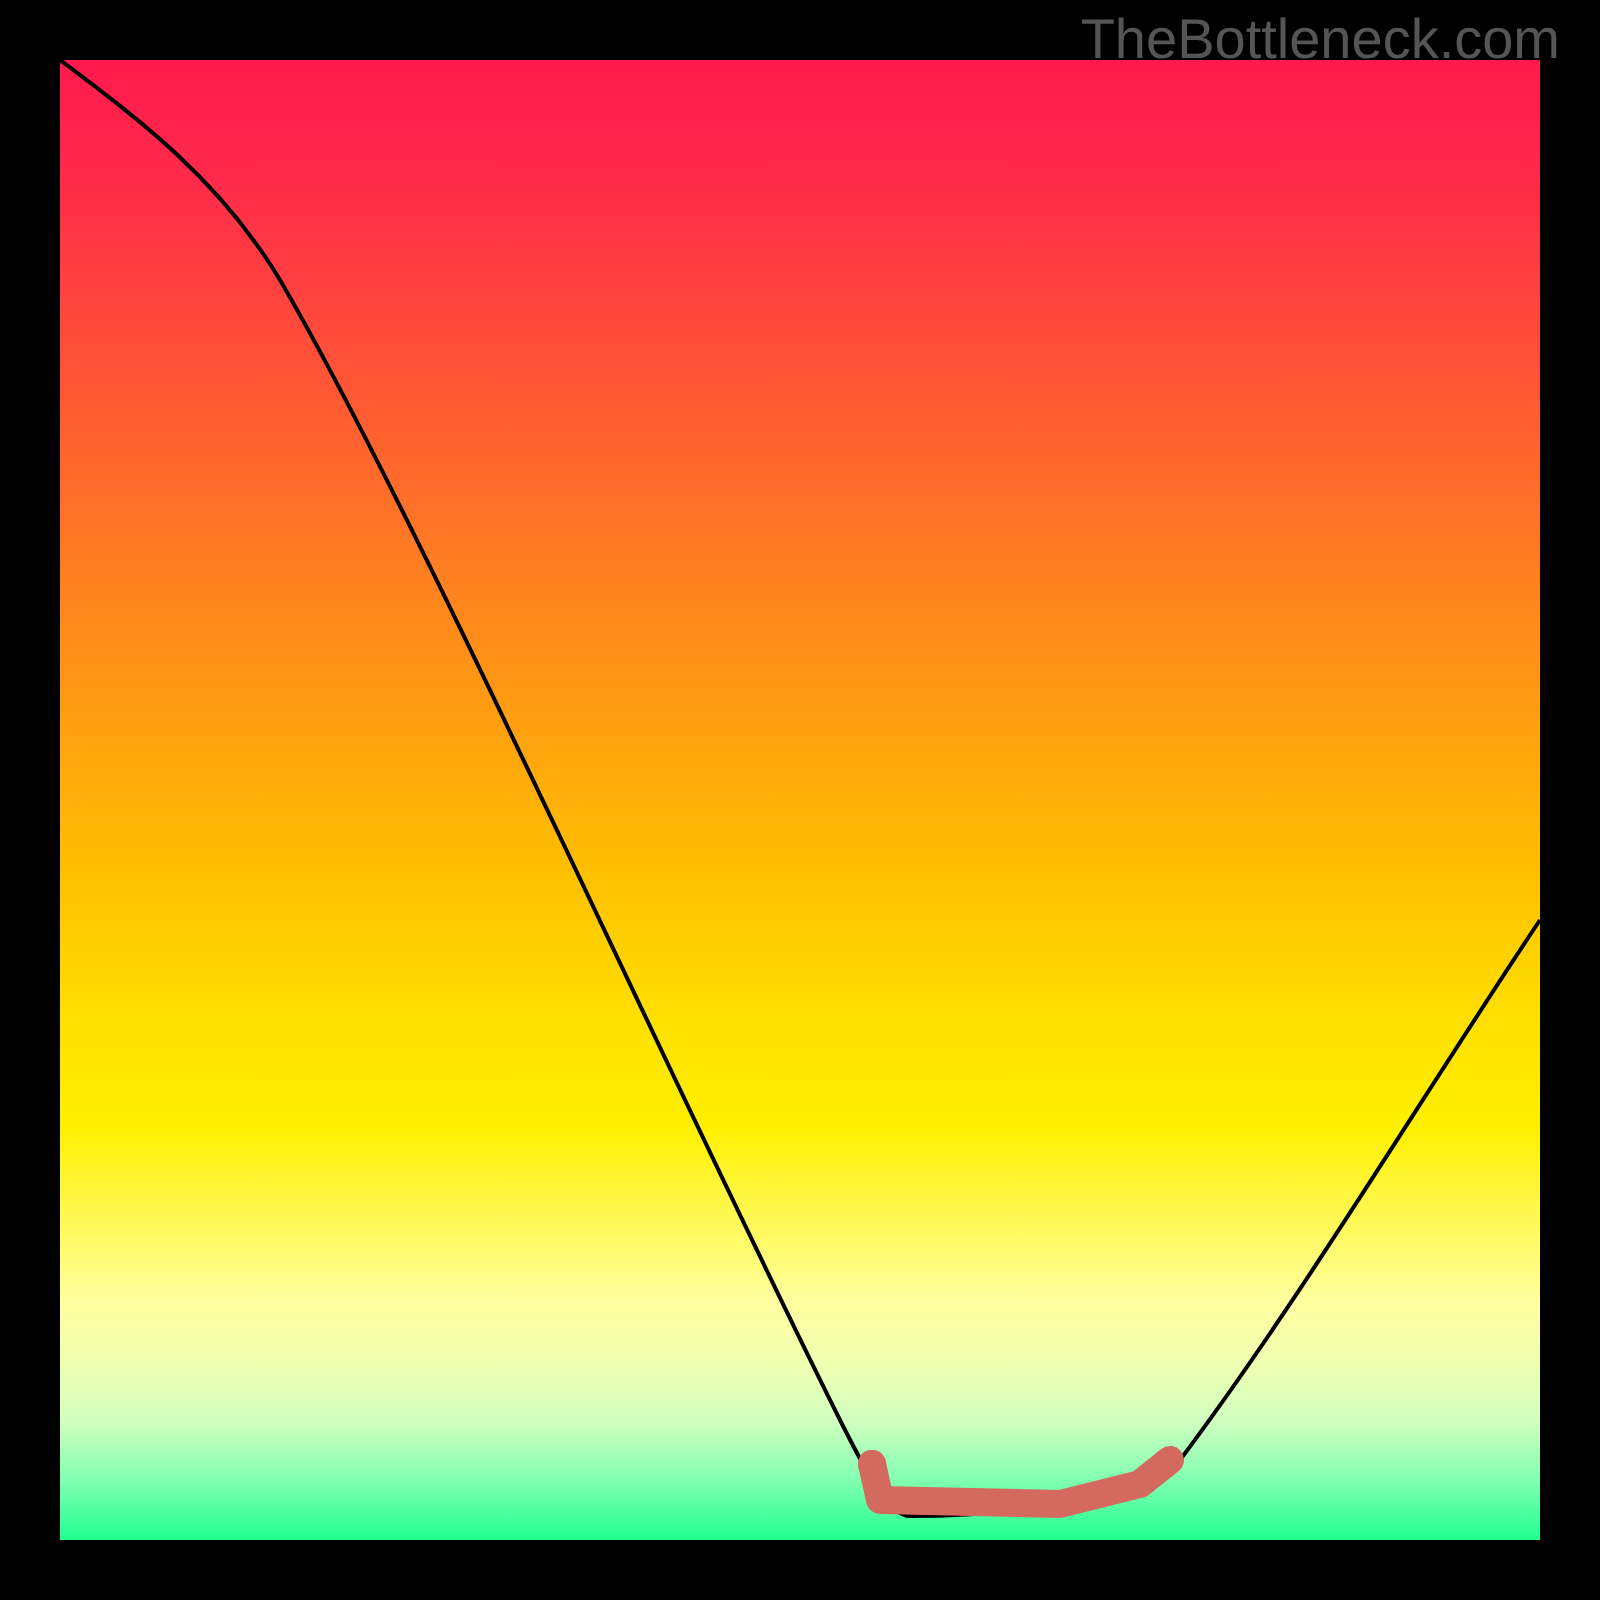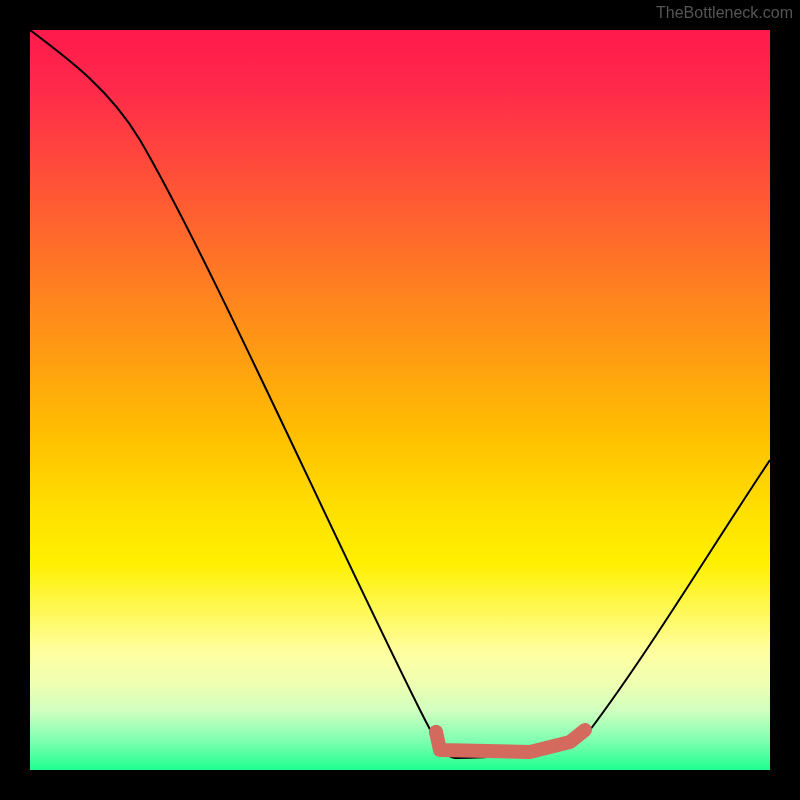--- a/index.html
+++ b/index.html
@@ -7,23 +7,23 @@
     width: 800px;
     height: 800px;
     background: #000;
     position: relative;
     overflow: hidden;
     font-family: Arial, sans-serif;
   }
   .watermark {
     position: absolute;
     top: 4px;
-    right: 7px;
+    right: 20px;
     color: #555;
-    font-size: 16px;
+    font-size: 28px;
     font-weight: normal;
     z-index: 10;
   }
   .plot-area {
     position: absolute;
     left: 30px;
     top: 30px;
     width: 740px;
     height: 740px;
   }

